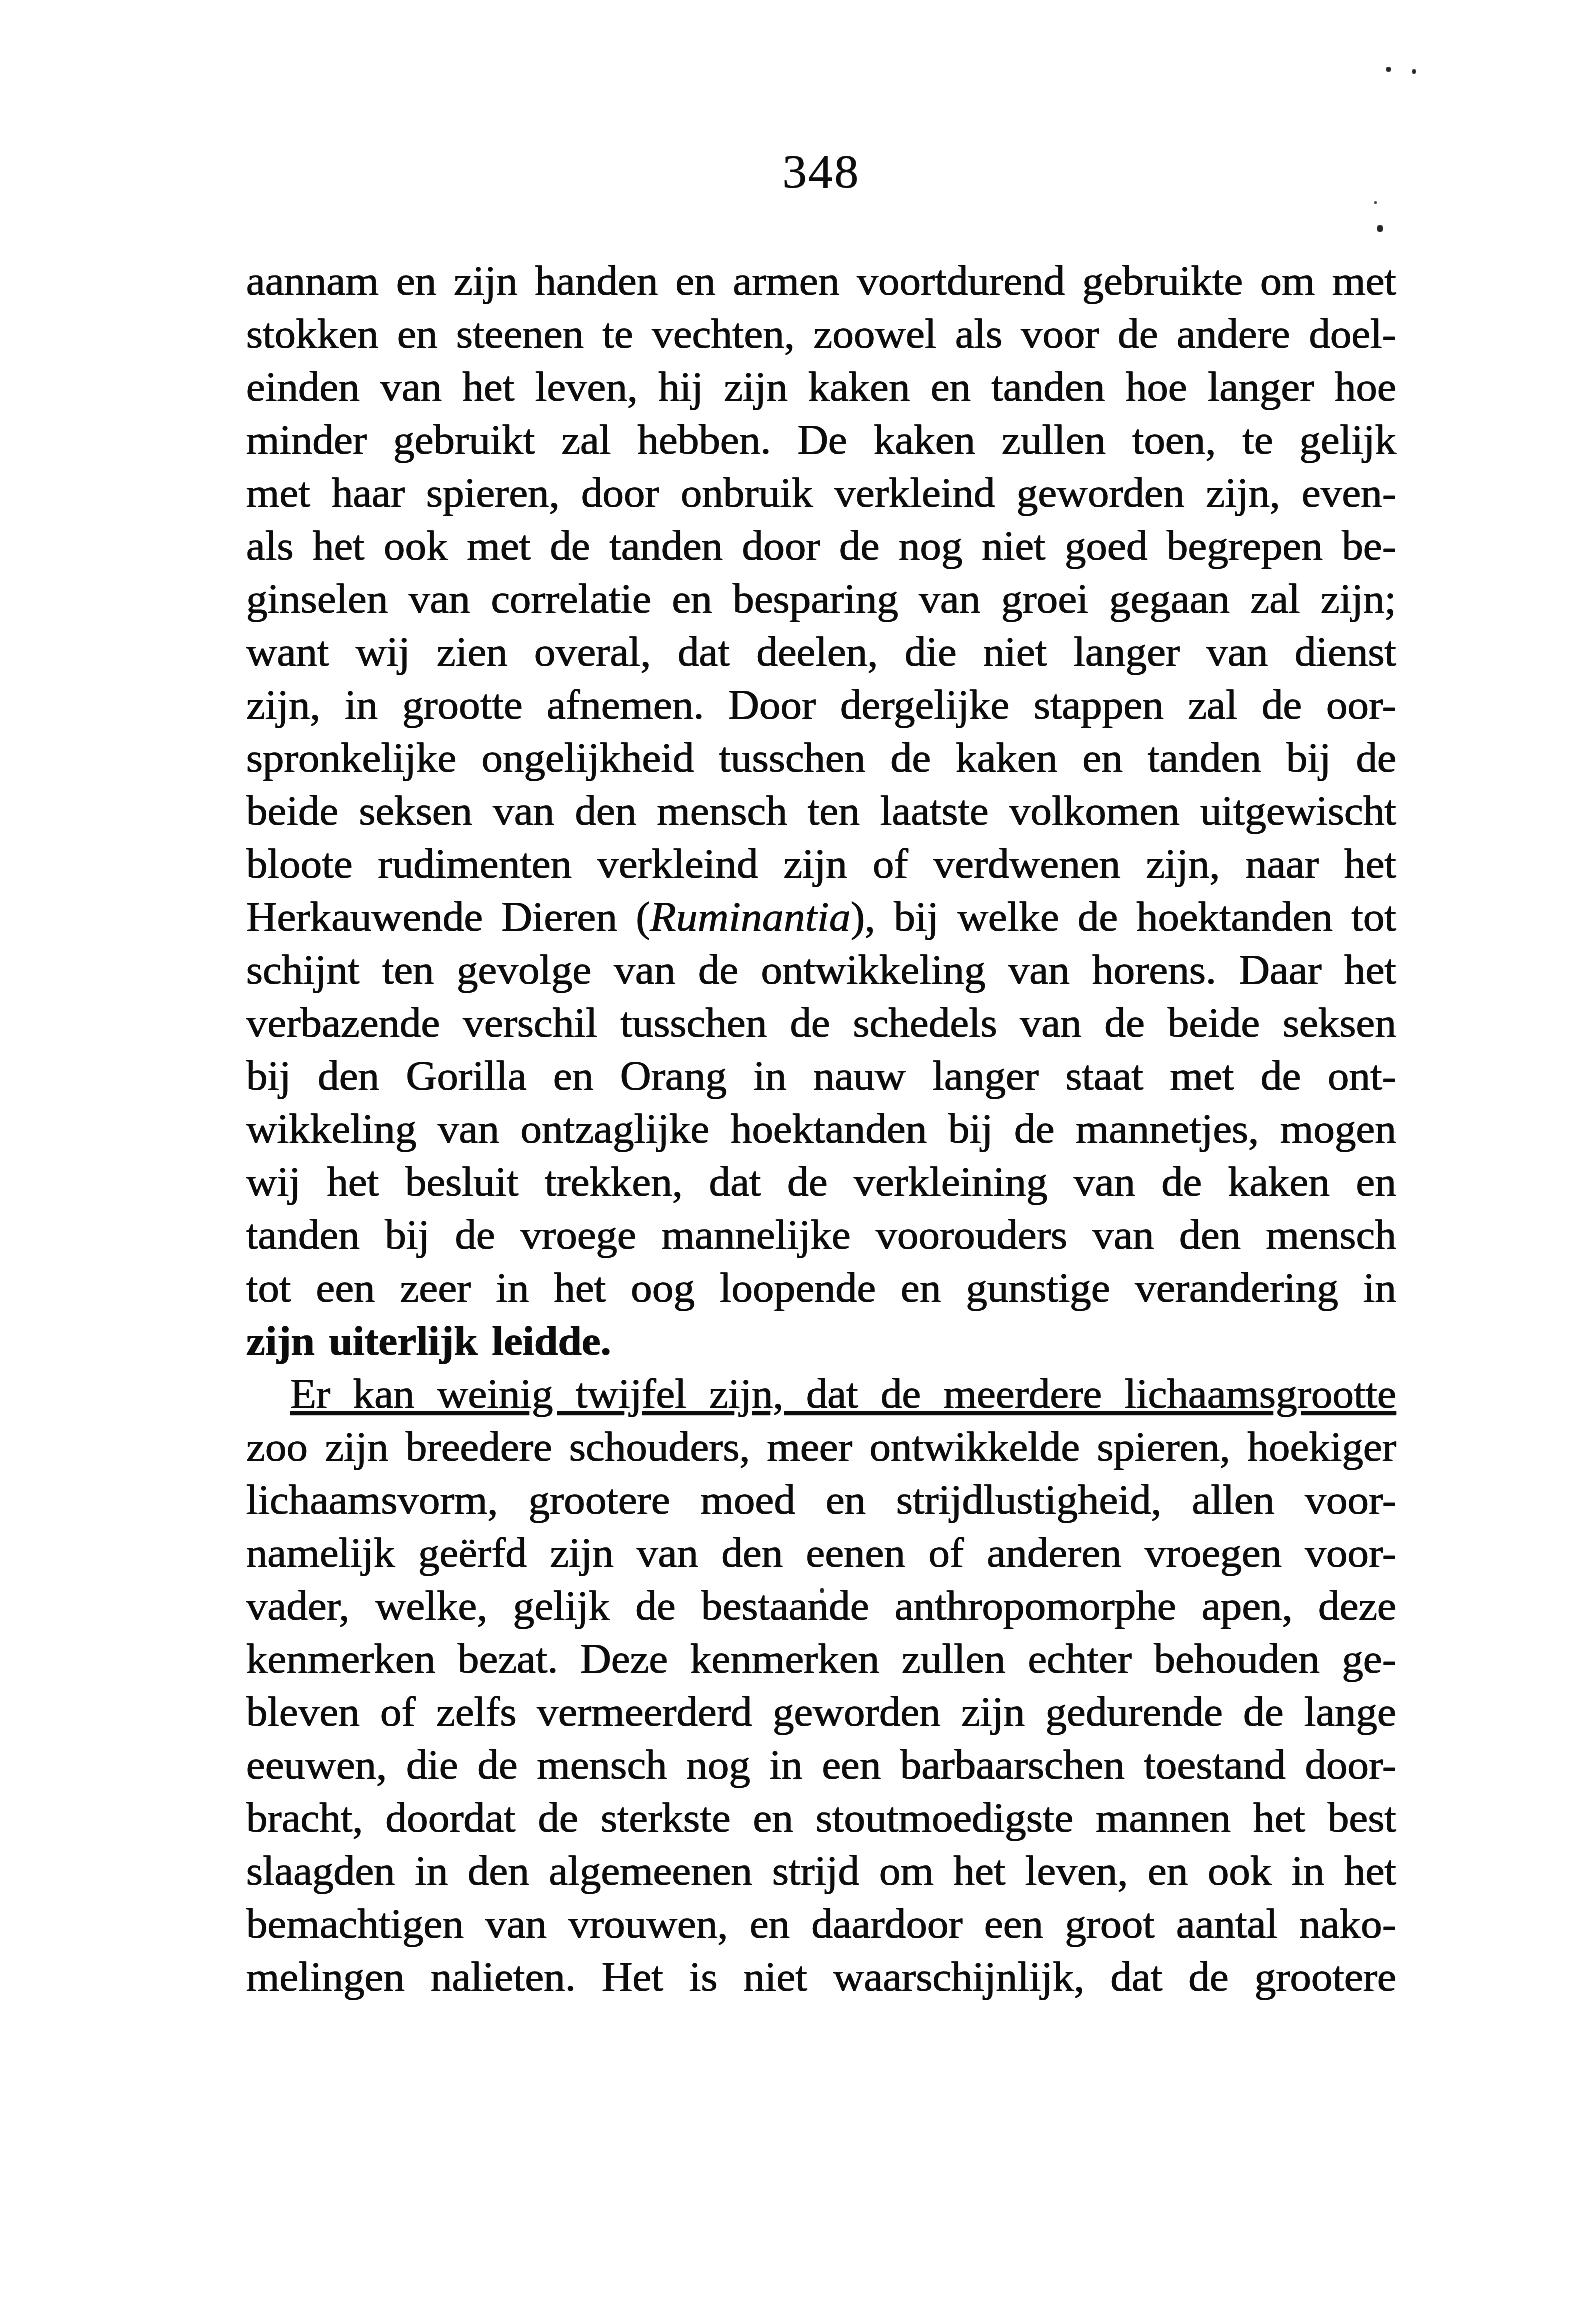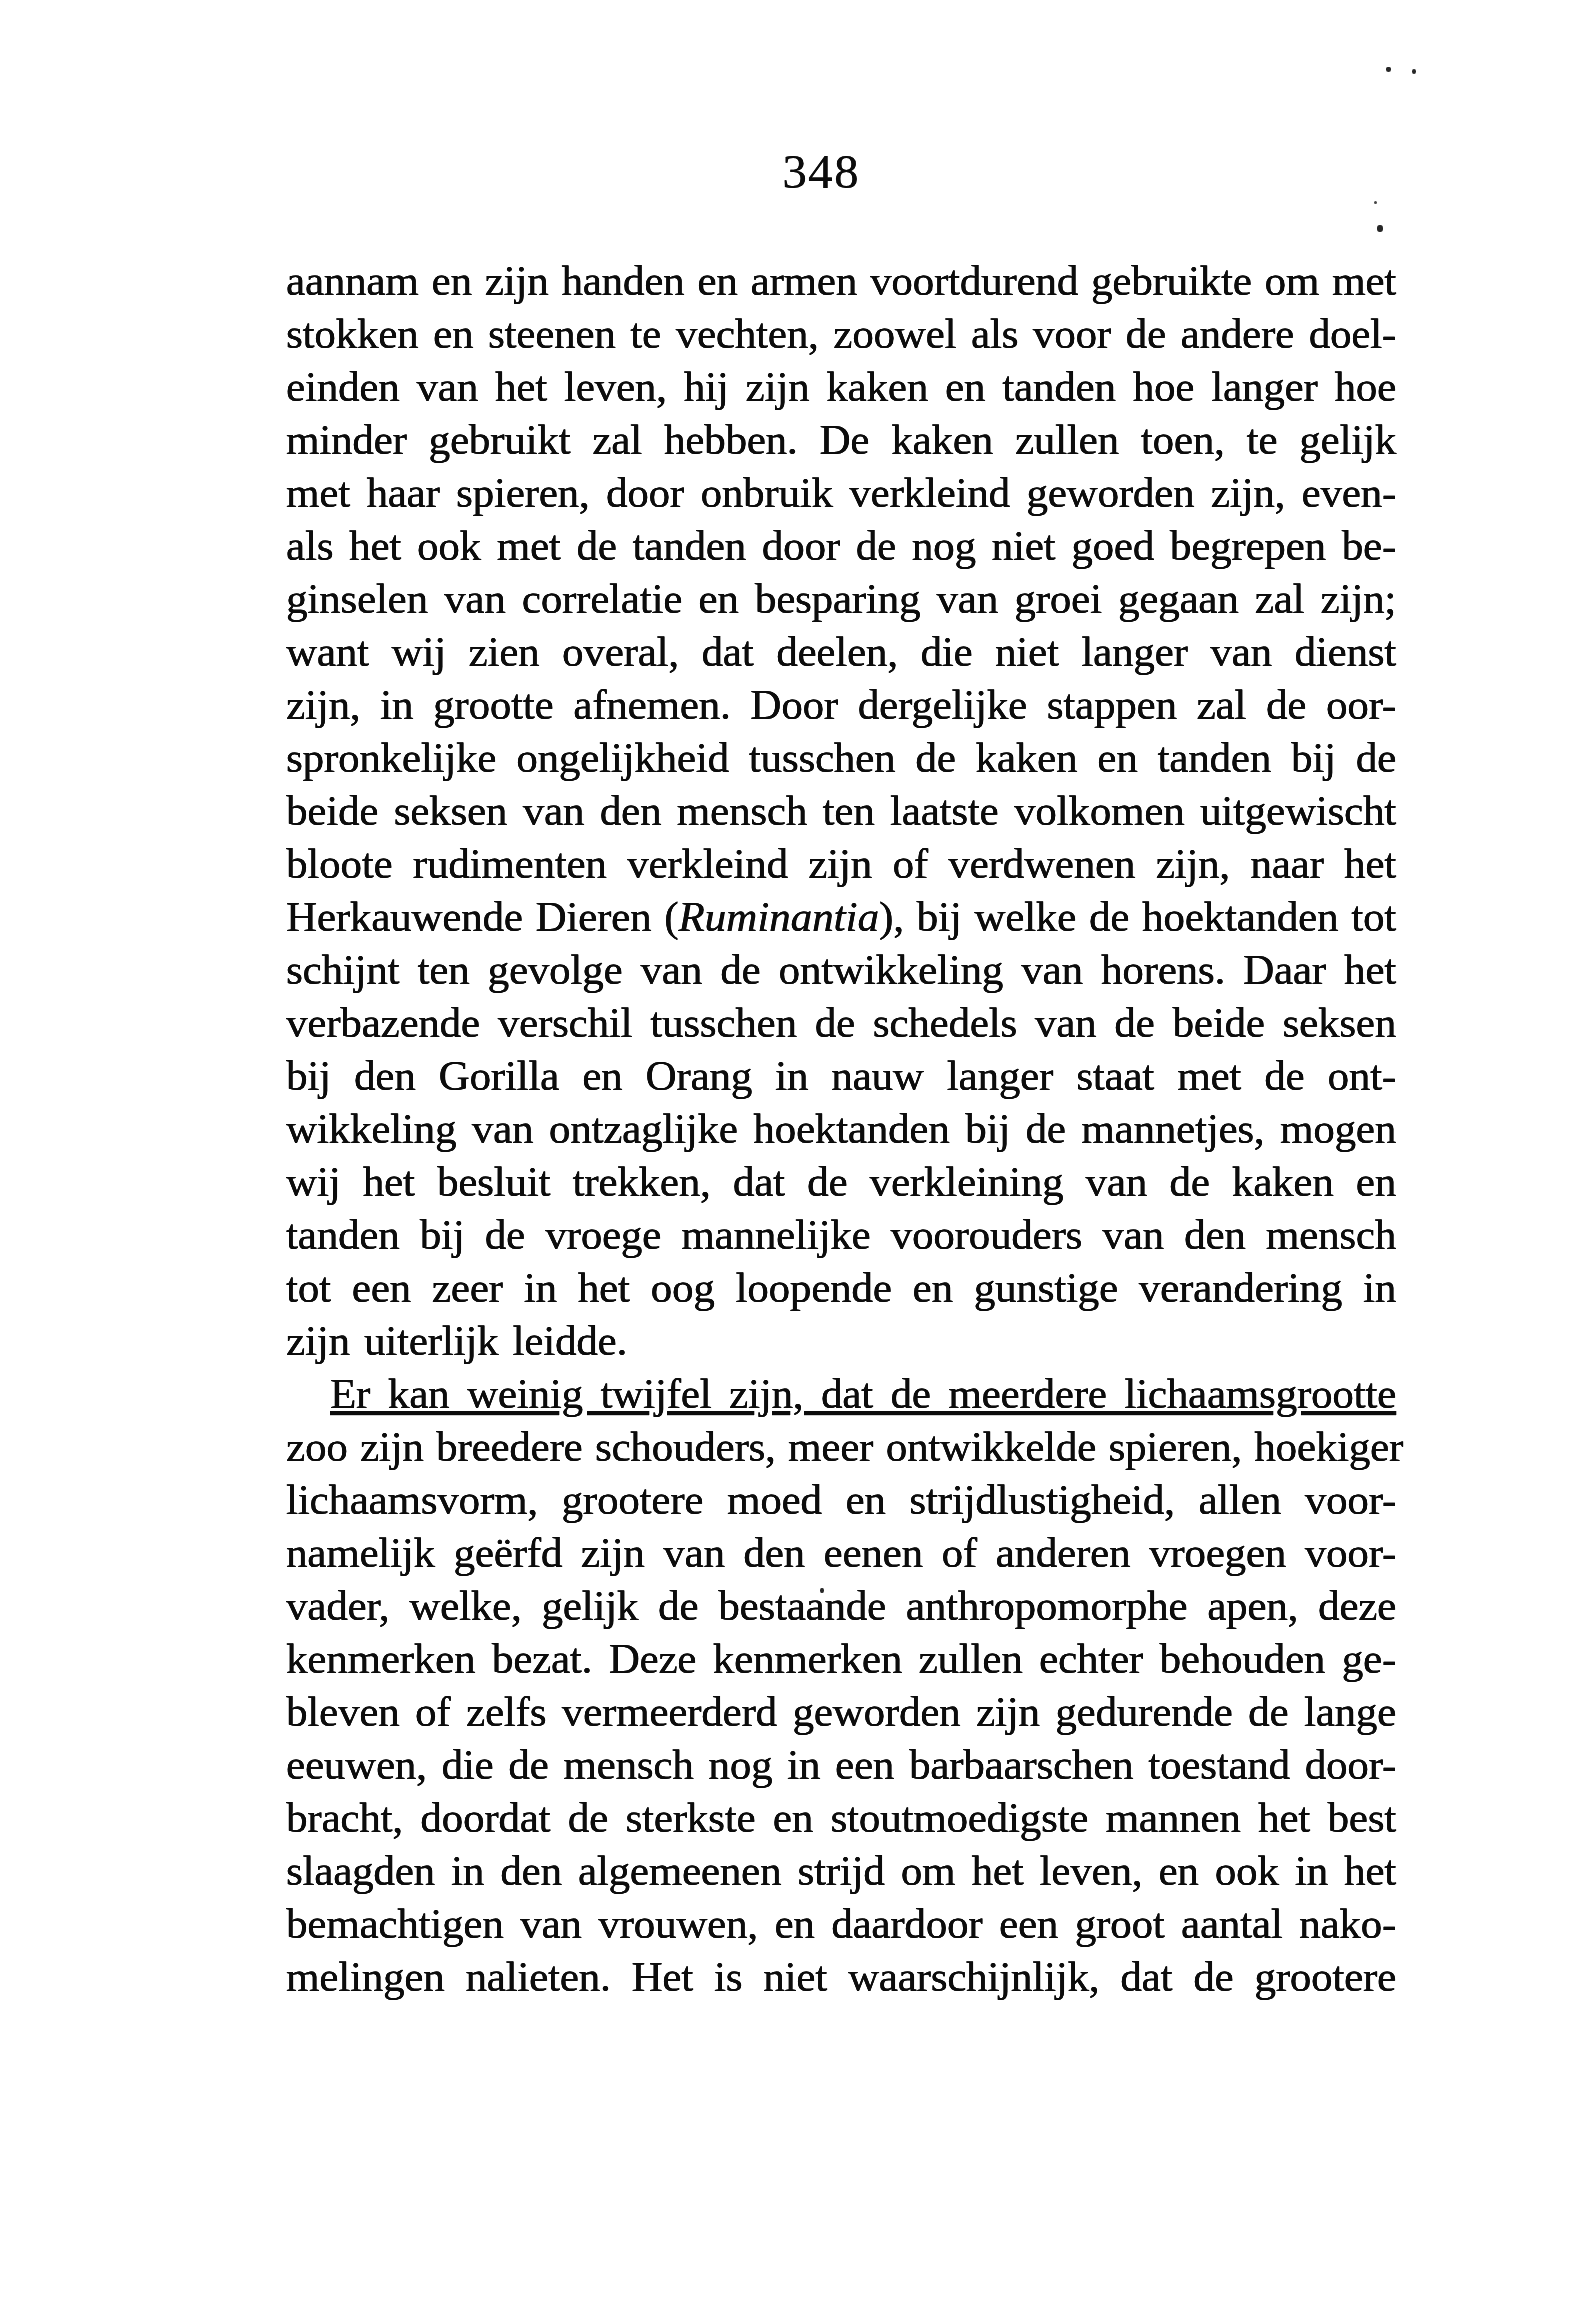--- a/index.html
+++ b/index.html
@@ -40,26 +40,26 @@
   .line {
     height: 53px;
     line-height: 53px;
     font-size: 43px;
     letter-spacing: -0.2px;
     word-spacing: 1.9px;
     text-align: justify;
     text-align-last: justify;
     white-space: nowrap;
     text-shadow: 0.3px 0 0 currentColor, 0 0.2px 0 currentColor;
-    margin-left: 40px;
   }
   .line.no-just {
     text-align: right;
     text-align-last: left;
     word-spacing: 3.7px;
+    font-weight: bold;
   }
   .line.indent {
     text-indent: 44px;
     text-decoration: underline;
   }
   .line em {
     font-style: italic;
     letter-spacing: 0;
   }
   .speck {

